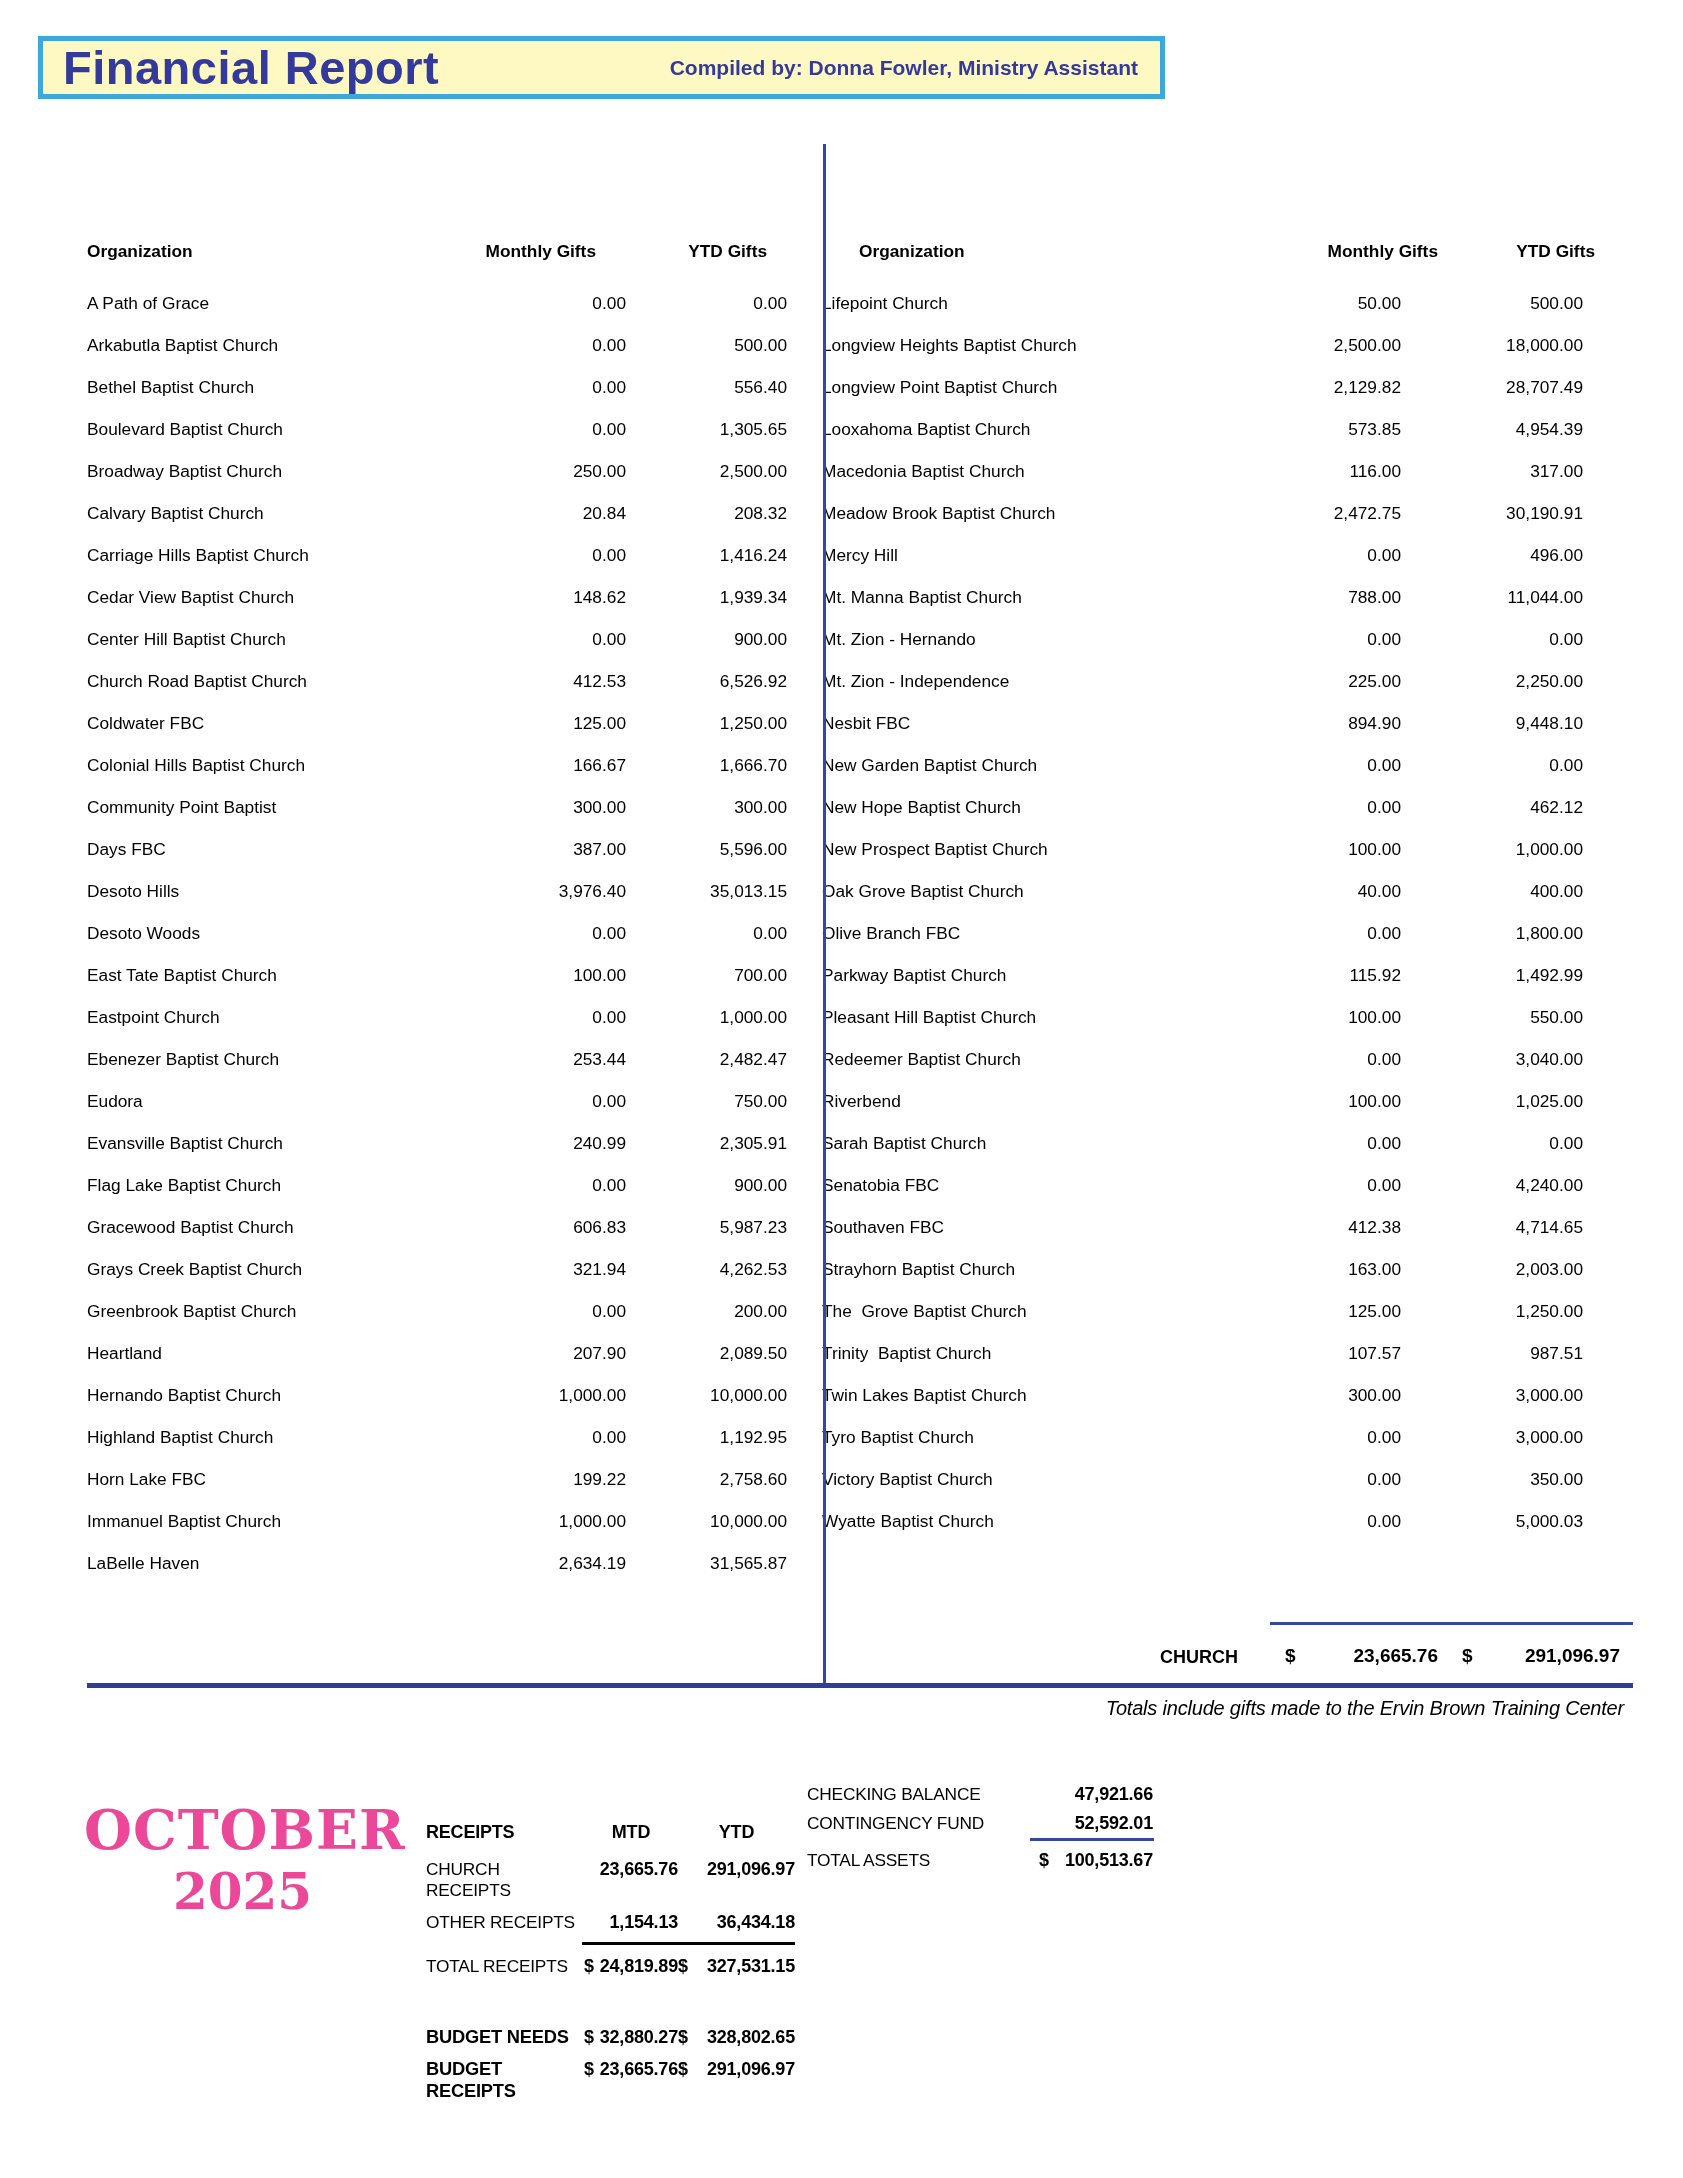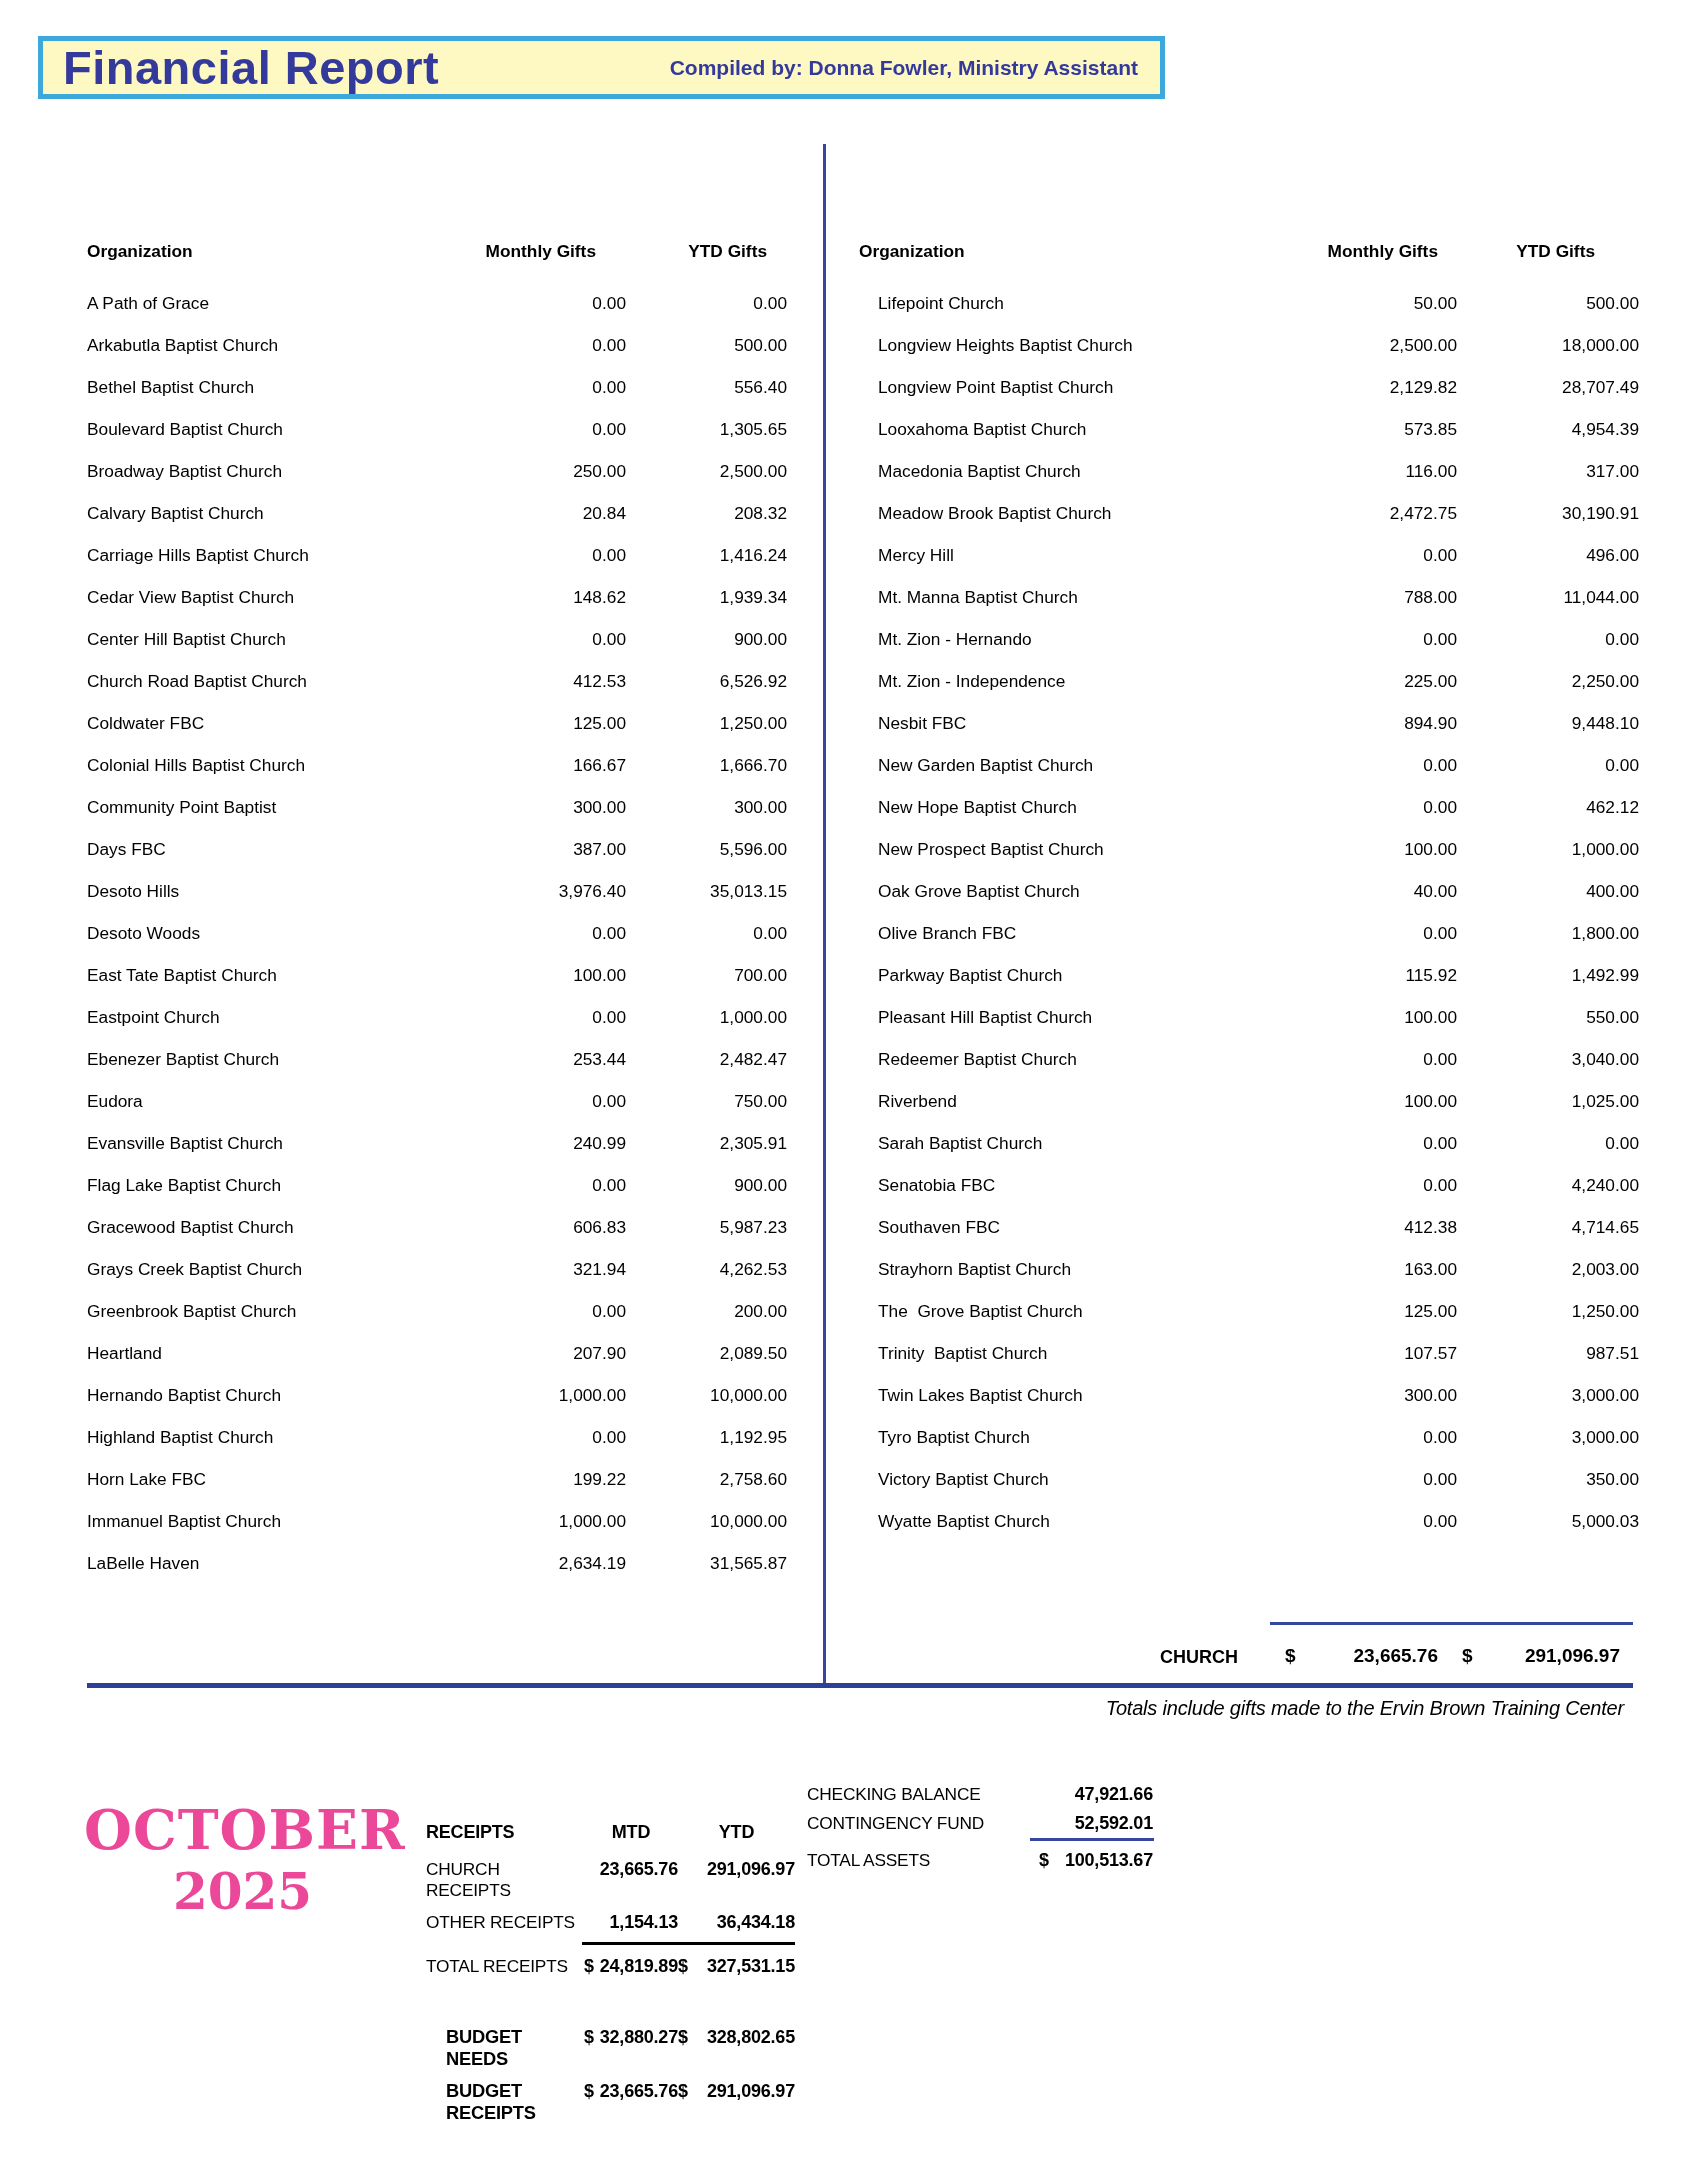--- a/index.html
+++ b/index.html
@@ -24,21 +24,21 @@
   .thead{position:absolute;top:241px;display:grid;font-weight:bold;font-size:17.3px;}
   .thead.t-left{left:87px;grid-template-columns:347px 192px 161px;}
   .thead.t-right{left:859px;grid-template-columns:376px 203px 182px;}
   .h-monthly,.h-ytd{text-align:right;}
   .t-left .h-monthly{padding-right:30px;}
   .t-left .h-ytd{padding-right:20px;}
   .t-right .h-ytd{padding-right:25px;}
 
   .rows{position:absolute;top:282px;}
   .rows.t-left{left:87px;width:700px;}
-  .rows.t-right{left:878px;width:761px;}
+  .rows.t-right{left:822px;width:761px;}
   .trow{display:grid;height:42px;align-items:center;font-size:17.3px;}
   .t-left .trow{grid-template-columns:347px 192px 161px;}
   .t-right .trow{grid-template-columns:376px 203px 182px;}
   .c-org{white-space:pre;}
   .c-monthly,.c-ytd{text-align:right;}
 
   .vdivider{position:absolute;left:823px;top:144px;width:3px;height:1541px;background:#34499e;}
 
   .totals-overline{position:absolute;left:1270px;top:1622px;width:363px;height:3px;background:#34499e;}
   .totals-row{position:absolute;left:0;top:1643px;width:1683px;height:32px;}
@@ -65,21 +65,21 @@
   .r-mtd,.r-ytd{text-align:right;}
   .r-head .r-label{font-weight:bold;font-size:18px;}
   .r-head .r-mtd,.r-head .r-ytd{text-align:center;font-weight:bold;font-size:18px;}
   .num{font-weight:bold;font-size:18px;}
   .rr-church{margin-top:16px;}
   .rr-other{margin-top:11px;}
   .r-underline{margin:9px 0 0 156px;width:213px;height:3px;background:#000;}
   .rr-total{margin-top:11px;}
   .rr-needs{margin-top:49px;}
   .rr-breceipts{margin-top:10px;}
-  .budget .r-label{font-weight:bold;font-size:18.3px;margin-left:20px;}
+  .budget .r-label{font-weight:bold;font-size:18.3px;}
   .r-row .money{font-size:18px;}
 
   
   .balances{position:absolute;left:807px;top:1784px;width:347px;font-size:17.3px;letter-spacing:-0.2px;}
   .b-row{display:grid;grid-template-columns:193px 153px;align-items:baseline;}
   .b-val{text-align:right;font-weight:bold;font-size:18px;}
   .rb-contingency{margin-top:8px;}
   .b-underline{margin:4px 0 0 223px;width:124px;height:3px;background:#34499e;}
   .rb-assets{margin-top:9px;}
   .rb-assets .b-money{display:flex;justify-content:space-between;width:114px;margin-left:auto;font-weight:bold;font-size:18px;}

